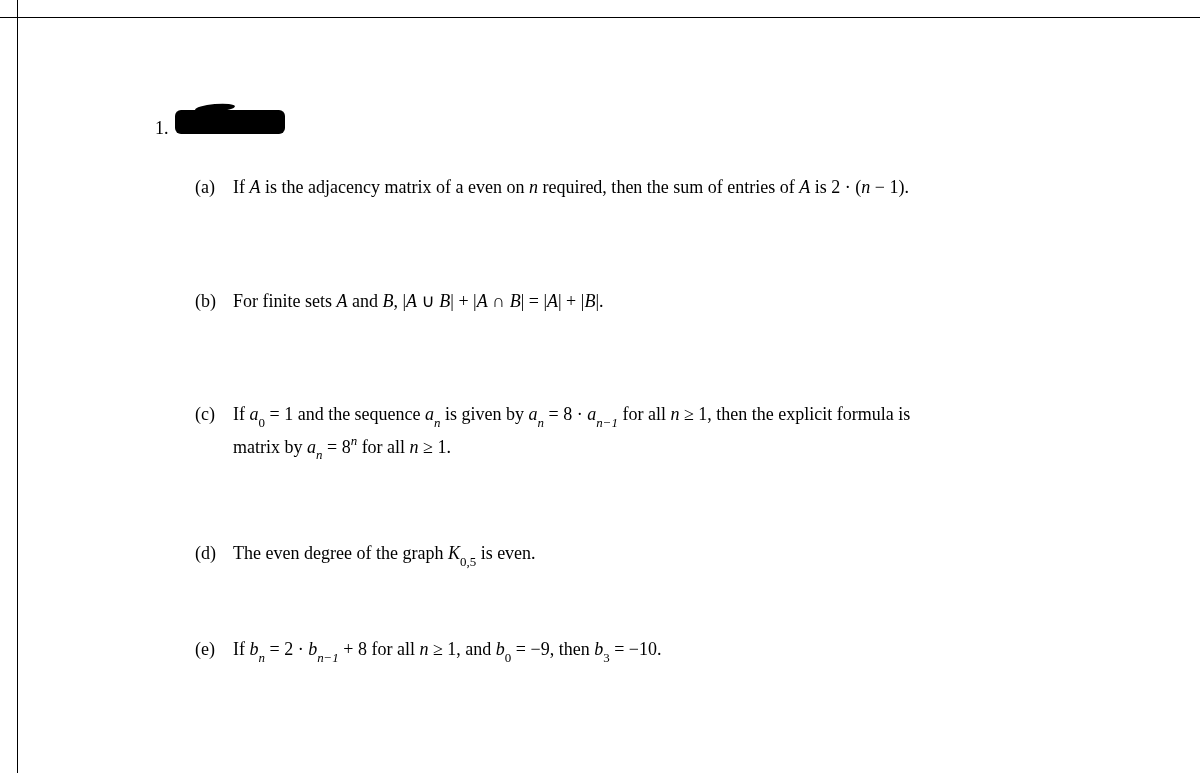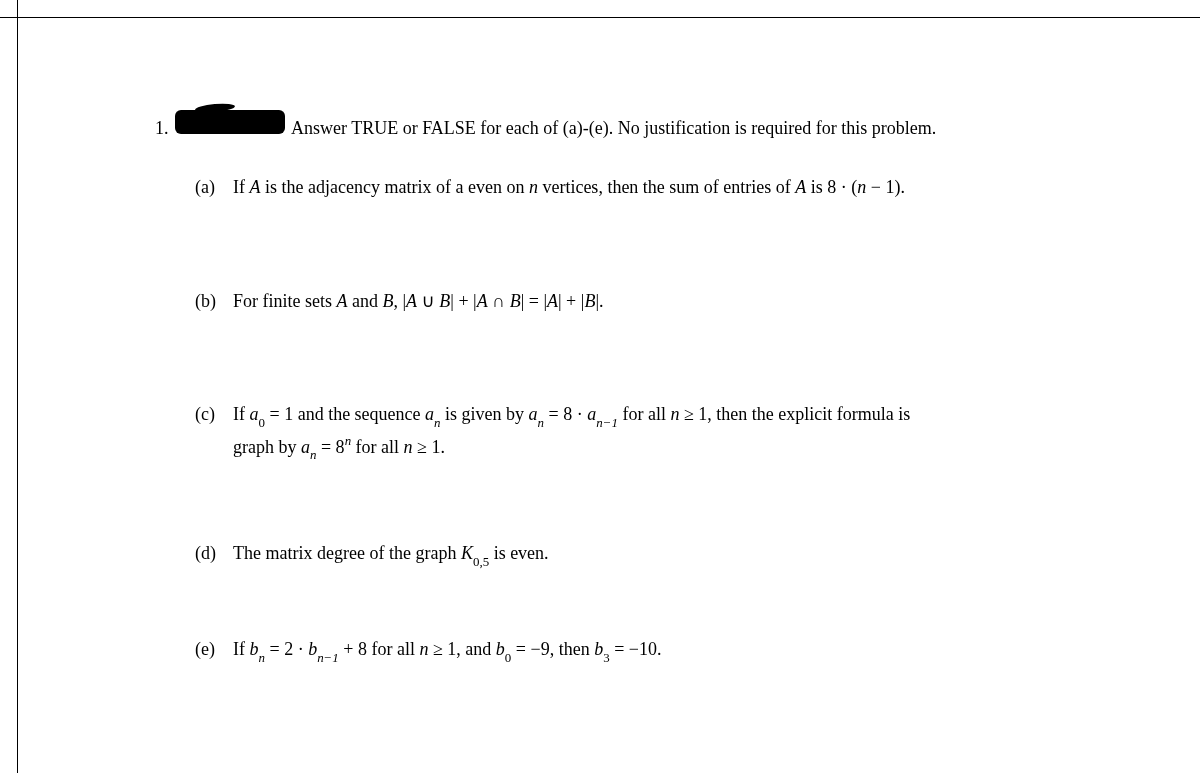--- a/index.html
+++ b/index.html
@@ -110,51 +110,50 @@
 <body>
 
 <div class="page-frame"></div>
 <div class="page-frame-left"></div>
 
 <div class="question">
   <div class="content">
     <div class="intro-line">
       <span class="qnum">1.</span>
       <span class="redaction"></span>
-      <span>Answer TRUE or FALSE for each of (a)-(e). No justification is required for this problem.</span>
     </div>
 
     <div class="sub-parts">
 
       <div class="part">
         <span class="part-label">(a)</span>
         <span>
-          <span>If </span><span class="math-italic">A</span><span> is the adjacency matrix of a even on </span><span class="math-italic">n</span><span> vertices, then the sum of entries of </span><span class="math-italic">A</span><span> is 8 · (</span><span class="math-italic">n</span><span> − 1).</span>
+          <span>If </span><span class="math-italic">A</span><span> is the adjacency matrix of a even on </span><span class="math-italic">n</span><span> required, then the sum of entries of </span><span class="math-italic">A</span><span> is 2 · (</span><span class="math-italic">n</span><span> − 1).</span>
         </span>
       </div>
 
       <div class="part">
         <span class="part-label">(b)</span>
         <span>
           <span>For finite sets </span><span class="math-italic">A</span><span> and </span><span class="math-italic">B</span><span>, |</span><span class="math-italic">A</span><span> ∪ </span><span class="math-italic">B</span><span>| + |</span><span class="math-italic">A</span><span> ∩ </span><span class="math-italic">B</span><span>| = |</span><span class="math-italic">A</span><span>| + |</span><span class="math-italic">B</span><span>|.</span>
         </span>
       </div>
 
       <div class="part part-c">
         <span class="part-label">(c)</span>
         <span>
           <span>If </span><span class="math-italic">a</span><span class="sub">0</span><span> = 1 and the sequence </span><span class="math-italic">a</span><span class="sub math-italic">n</span><span> is given by </span><span class="math-italic">a</span><span class="sub math-italic">n</span><span> = 8 · </span><span class="math-italic">a</span><span class="sub math-italic">n−1</span><span> for all </span><span class="math-italic">n</span><span> ≥ 1, then the explicit formula is</span><br>
-          <span>graph by </span><span class="math-italic">a</span><span class="sub math-italic">n</span><span> = 8</span><span class="sup math-italic">n</span><span> for all </span><span class="math-italic">n</span><span> ≥ 1.</span>
+          <span>matrix by </span><span class="math-italic">a</span><span class="sub math-italic">n</span><span> = 8</span><span class="sup math-italic">n</span><span> for all </span><span class="math-italic">n</span><span> ≥ 1.</span>
         </span>
       </div>
 
       <div class="part part-d">
         <span class="part-label">(d)</span>
         <span>
-          <span>The matrix degree of the graph </span><span class="math-italic">K</span><span class="sub">0,5</span><span> is even.</span>
+          <span>The even degree of the graph </span><span class="math-italic">K</span><span class="sub">0,5</span><span> is even.</span>
         </span>
       </div>
 
       <div class="part">
         <span class="part-label">(e)</span>
         <span>
           <span>If </span><span class="math-italic">b</span><span class="sub math-italic">n</span><span> = 2 · </span><span class="math-italic">b</span><span class="sub math-italic">n−1</span><span> + 8 for all </span><span class="math-italic">n</span><span> ≥ 1, and </span><span class="math-italic">b</span><span class="sub">0</span><span> = −9, then </span><span class="math-italic">b</span><span class="sub">3</span><span> = −10.</span>
         </span>
       </div>
 

